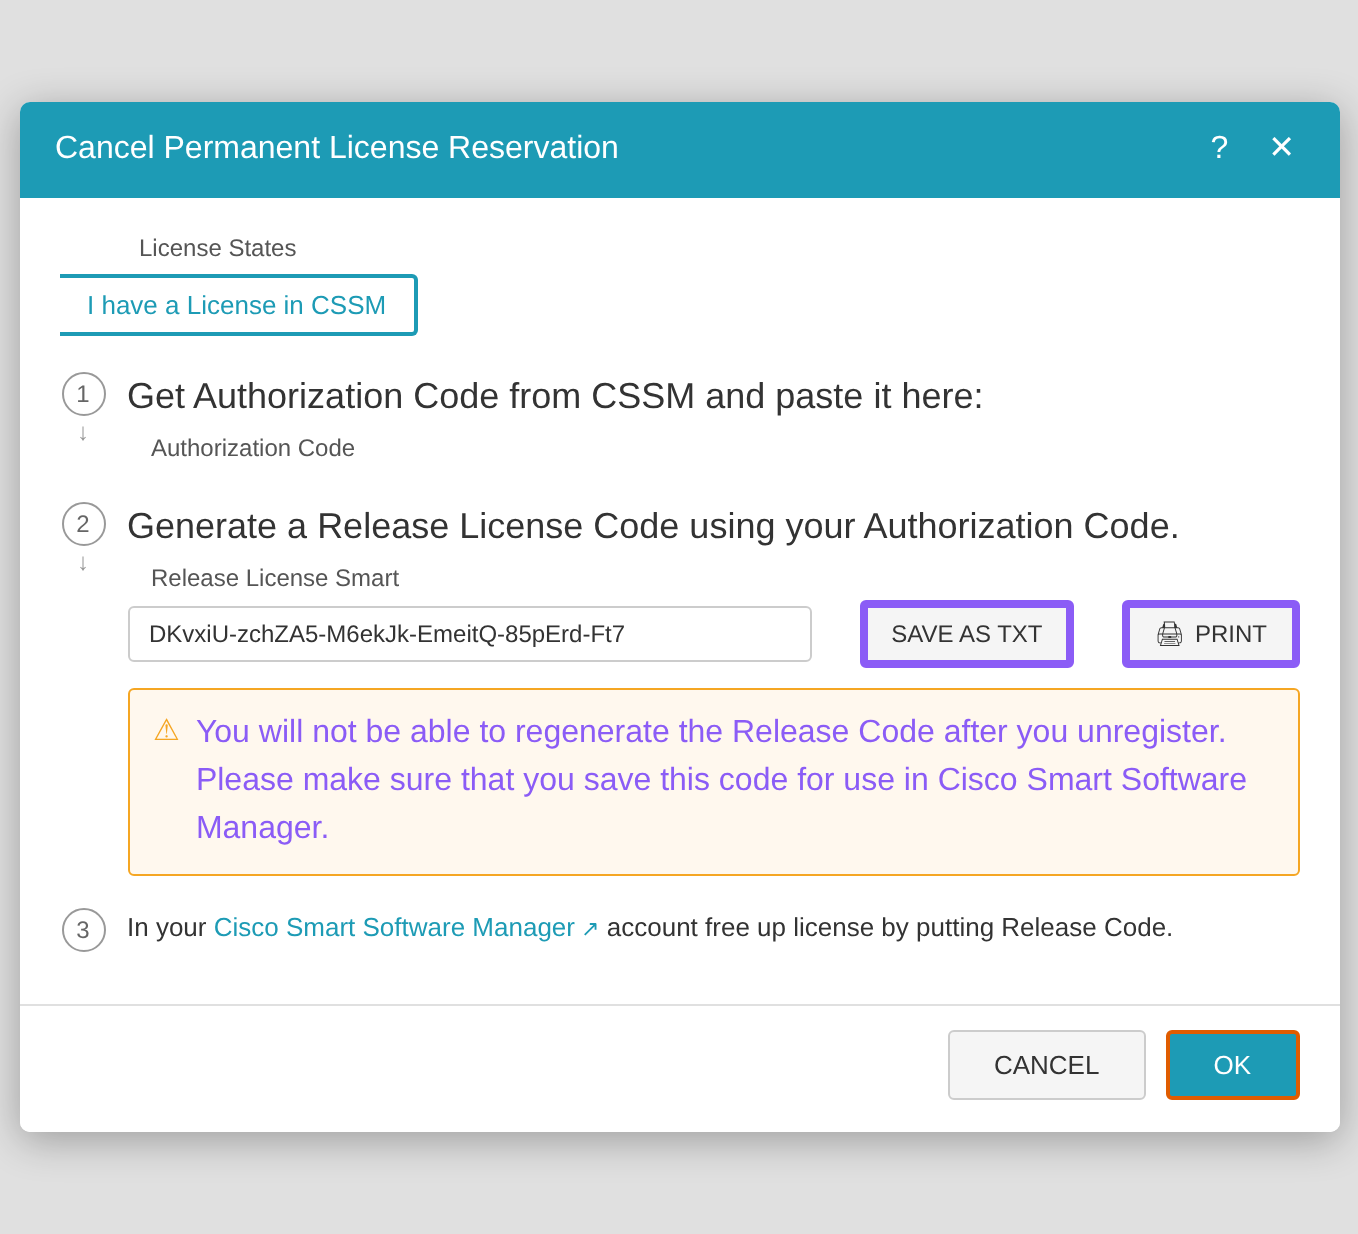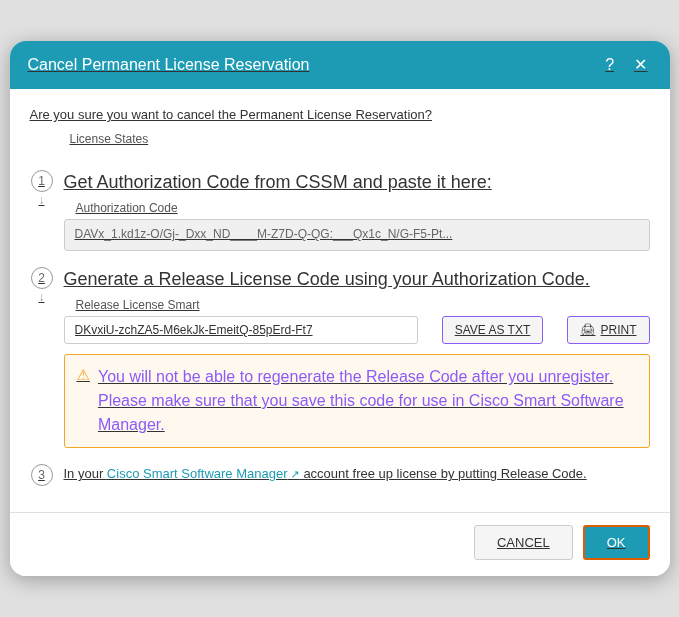--- a/index.html
+++ b/index.html
@@ -10,24 +10,23 @@
       justify-content: center;
       height: 617px;
       width: 679px;
       font-family: 'Helvetica Neue', Arial, sans-serif;
       font-size: 13px;
       color: #333;
     }
     .dialog {
       width: 660px;
       background: #fff;
-      border-radius: 16px;
+      border-radius: 5px;
       box-shadow: 0 4px 20px rgba(0,0,0,0.3);
       overflow: hidden;
-      text-decoration: underline;
     }
     .dialog-header {
       background: #1d9bb5;
       color: #fff;
       padding: 14px 18px;
       display: flex;
       align-items: center;
       justify-content: space-between;
     }
     .dialog-header-title {
@@ -154,21 +153,21 @@
     .release-code-input {
       flex: 1;
       border: 1px solid #ccc;
       border-radius: 3px;
       padding: 6px 10px;
       font-size: 12px;
       color: #333;
       background: #fff;
     }
     .action-btn {
-      border: 1px solid #8b5cf6;
+      border: 4px solid #8b5cf6;
       background: #f5f5f5;
       color: #333;
       padding: 6px 12px;
       border-radius: 3px;
       cursor: pointer;
       font-size: 12px;
       white-space: nowrap;
       display: flex;
       align-items: center;
       gap: 5px;
@@ -243,35 +242,34 @@
 
   <div class="dialog-header">
     <span class="dialog-header-title">Cancel Permanent License Reservation</span>
     <div class="dialog-header-actions">
       <button class="header-icon-btn">?</button>
       <button class="header-icon-btn">✕</button>
     </div>
   </div>
 
   <div class="dialog-body">
-    <p class="confirm-text">Are you sure you want to cancel the Permanent License Reservation?</p>
     <p class="license-states-label">License States</p>
 
     <div class="tab-group">
+      <button class="tab-btn active">I have a License in CSSM</button>
     </div>
 
     <div class="step-row">
       <div class="step-left">
         <div class="step-circle">1</div>
         <span class="step-arrow">↓</span>
       </div>
       <div class="step-content">
         <p class="step-description">Get Authorization Code from CSSM and paste it here:</p>
         <p class="field-label">Authorization Code</p>
-        <div class="auth-code-box">DAVx_1.kd1z-O/Gj-_Dxx_ND____M-Z7D-Q-QG:___Qx1c_N/G-F5-Pt...</div>
       </div>
     </div>
 
     <div class="step-row">
       <div class="step-left">
         <div class="step-circle">2</div>
         <span class="step-arrow">↓</span>
       </div>
       <div class="step-content">
         <p class="step-description">Generate a Release License Code using your Authorization Code.</p>

